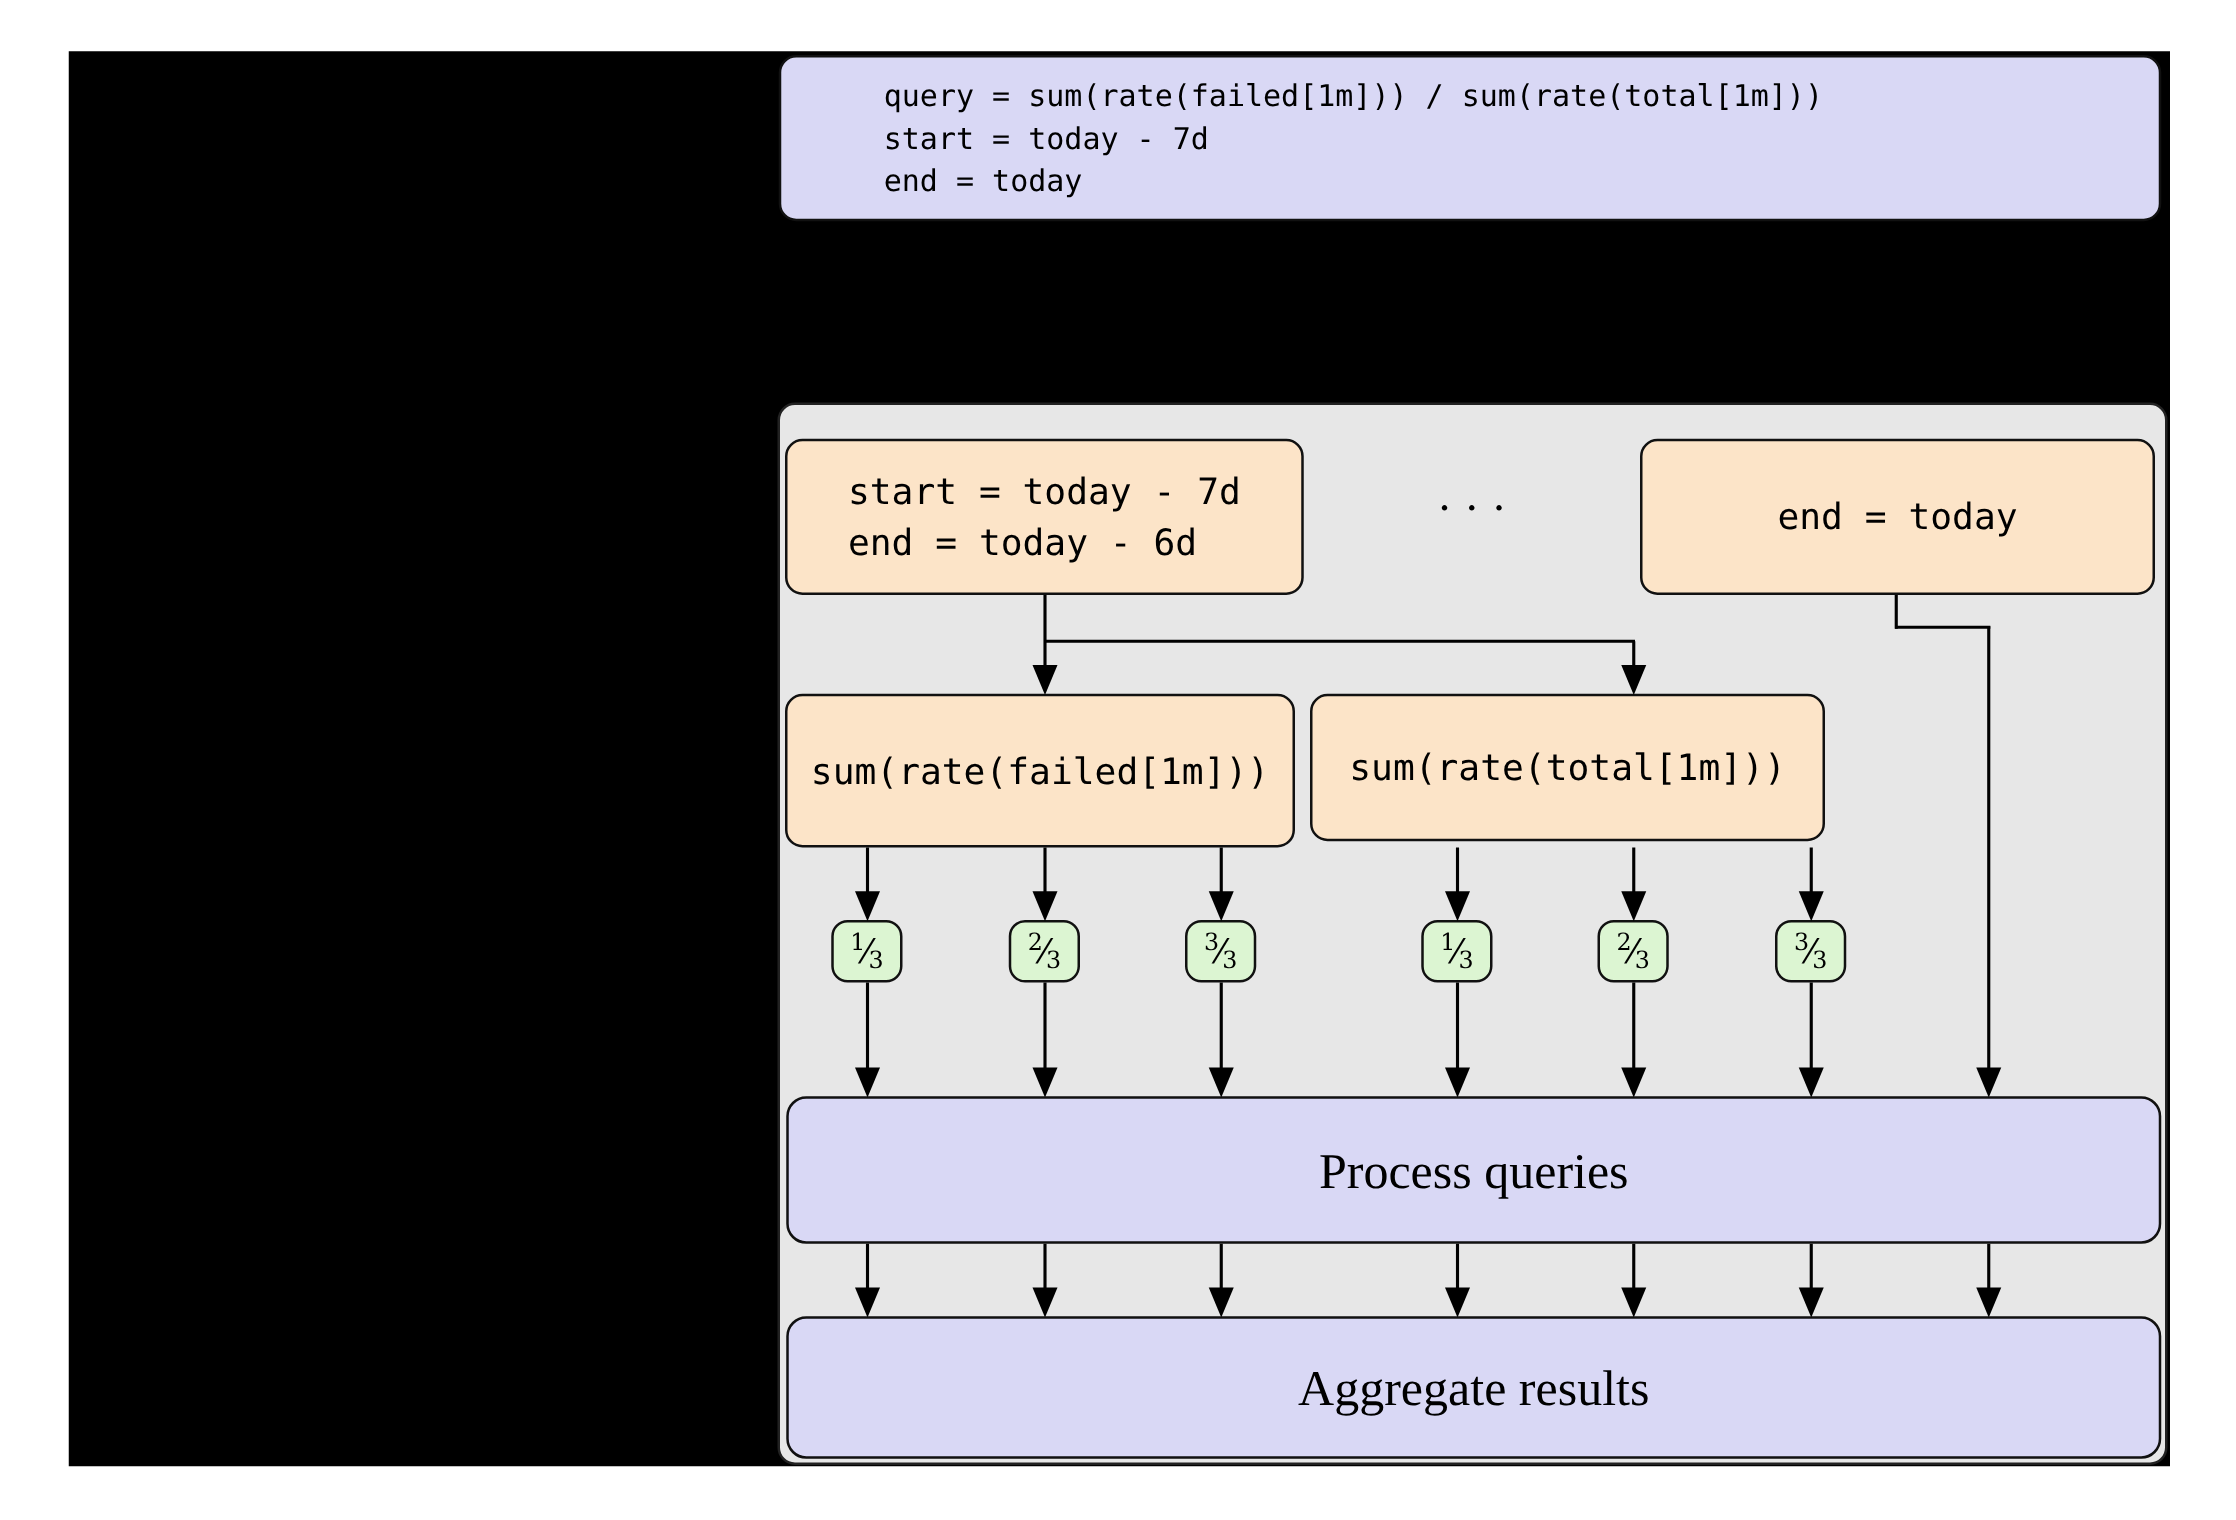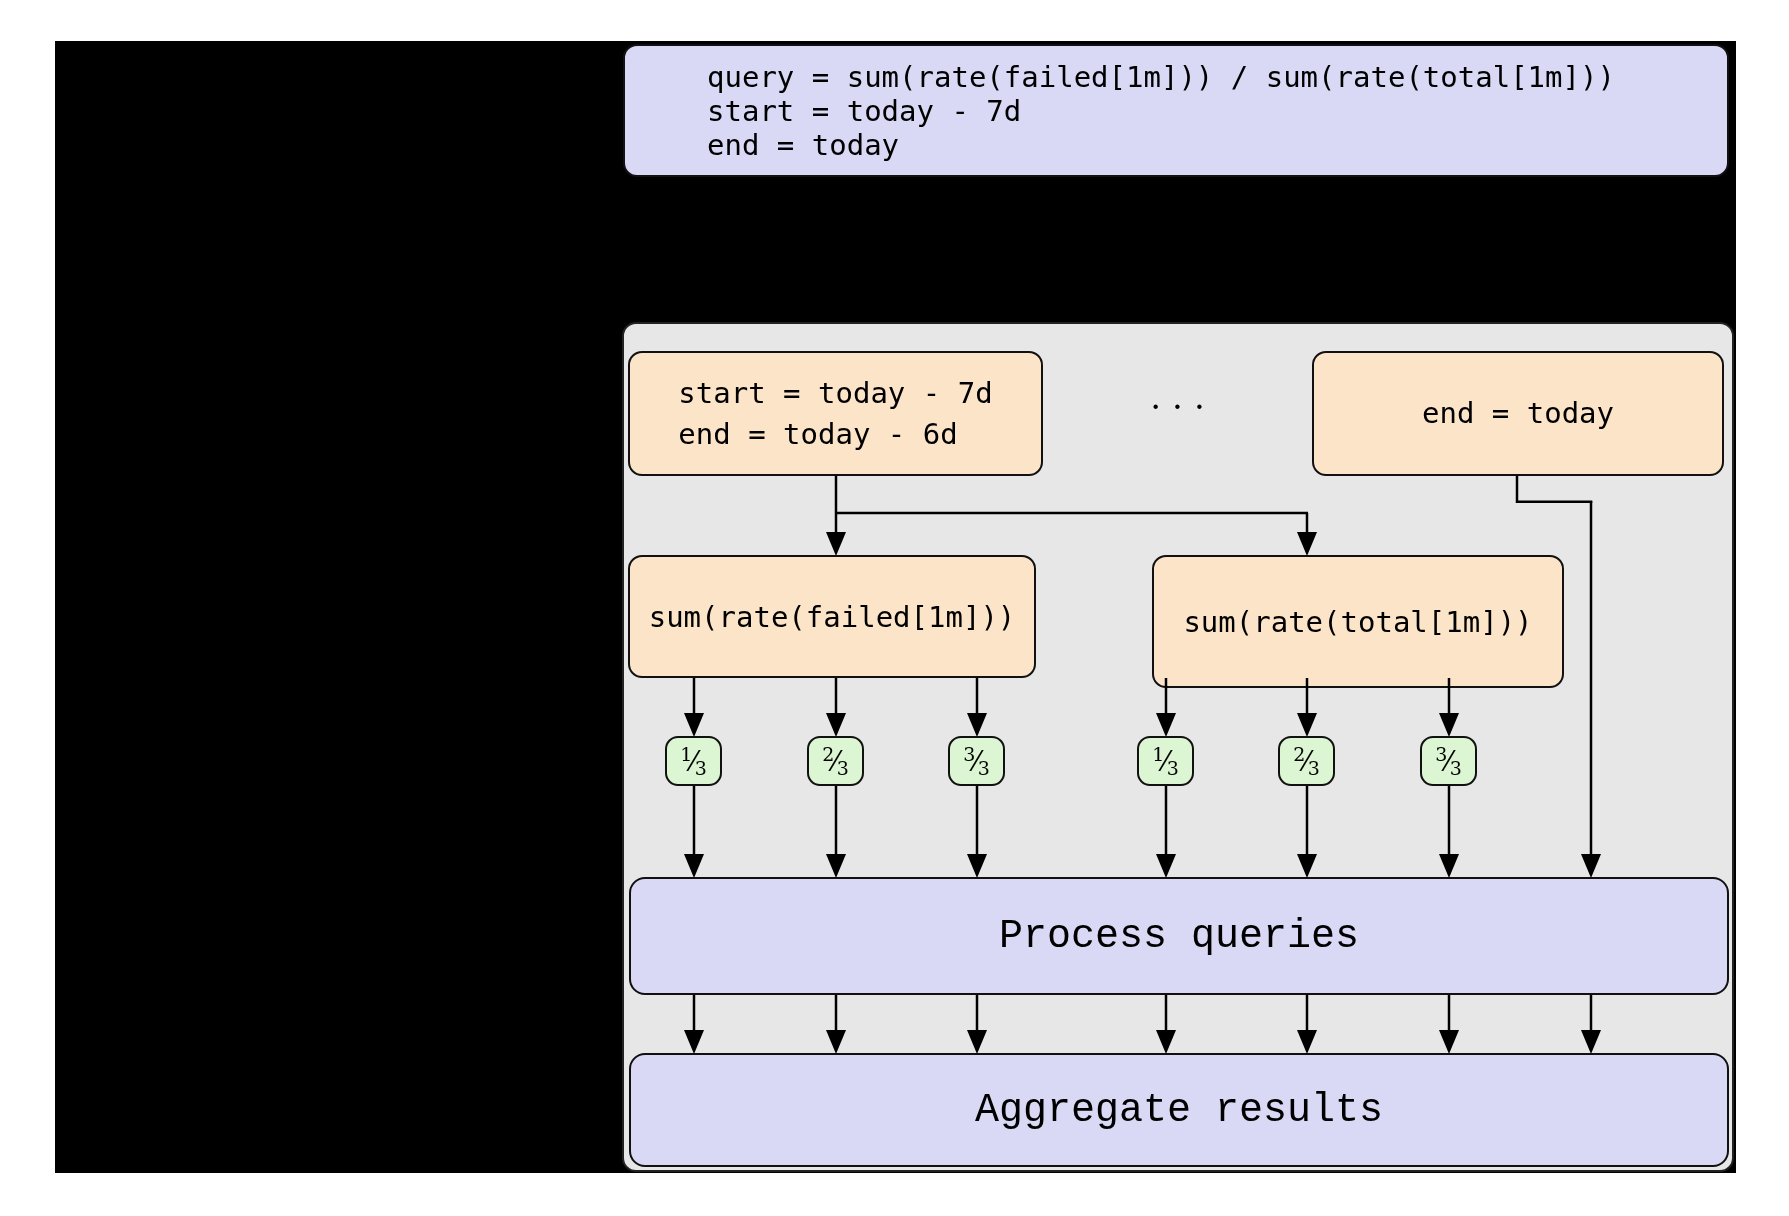--- a/index.html
+++ b/index.html
@@ -22,21 +22,21 @@
   .codebox {
     left: 623px; top: 44px; width: 1106px; height: 133px;
     background: #d9d8f5;
     border: 2px solid #111111;
     border-radius: 14px;
     box-sizing: border-box;
     display: flex; flex-direction: column; justify-content: center;
     padding-left: 82px;
   }
   .codebox .cl {
-    font-size: 29px; line-height: 34px; color: #000000;
+    font-size: 24px; line-height: 34px; color: #000000;
     white-space: pre;
   }
 
   
   .panel {
     left: 622px; top: 322px; width: 1112px; height: 850px;
     background: #e7e7e7;
     border: 2px solid #222222;
     border-radius: 14px;
     box-sizing: border-box;
@@ -51,21 +51,21 @@
     display: flex; flex-direction: column; justify-content: center; align-items: center;
     color: #000000;
   }
   .peach .blk { display: inline-block; text-align: left; }
   .peach .ln { font-size: 29px; line-height: 41px; white-space: pre; }
   .peach .one { font-size: 29px; white-space: pre; }
 
   .split-left  { left: 628px;  top: 351px; width: 415px; height: 125px; }
   .split-right { left: 1312px; top: 351px; width: 412px; height: 125px; }
   .sum-left    { left: 628px;  top: 555px; width: 408px; height: 123px; }
-  .sum-right   { left: 1152px; top: 555px; width: 412px; height: 133px; }
+  .sum-right   { left: 1048px; top: 555px; width: 412px; height: 118px; }
 
   
   .dots {
     left: 1043px; top: 368px; width: 269px; height: 58px;
     line-height: 58px; text-align: center;
     font-family: "DejaVu Serif", serif;
     font-size: 34px; letter-spacing: 11px; color: #000000;
     text-indent: 11px;
   }
 
@@ -87,21 +87,21 @@
   .s4 { left: 1137px; } .s5 { left: 1278px; } .s6 { left: 1420px; }
 
   
   .stage {
     left: 629px; width: 1100px;
     background: #d9d8f5;
     border: 2.5px solid #111111;
     border-radius: 16px;
     box-sizing: border-box;
     display: flex; justify-content: center; align-items: center;
-    font-family: Liberation Mono, monospace;
+    font-family: Liberation Serif, serif;
     font-size: 40px; color: #000000;
   }
   .process   { top: 877px;  height: 118px; }
   .aggregate { top: 1053px; height: 114px; }
 
   svg.arrows {
     left: 0; top: 0; width: 1789px; height: 1216px;
     pointer-events: none;
   }
   svg.arrows line { stroke: #000000; stroke-width: 2.5; }

